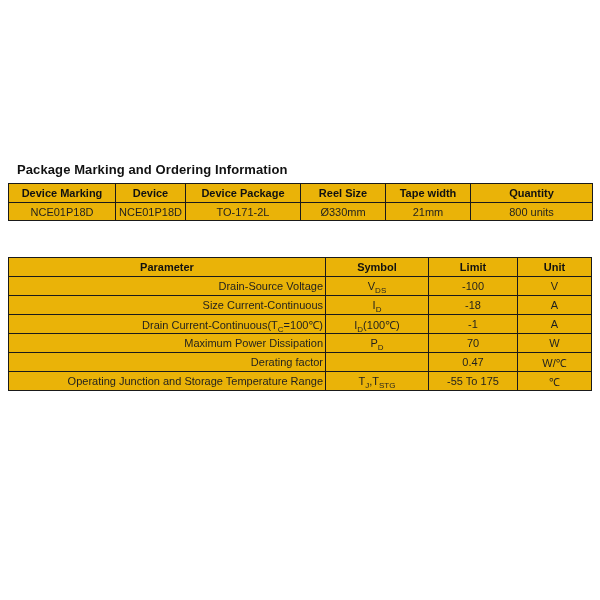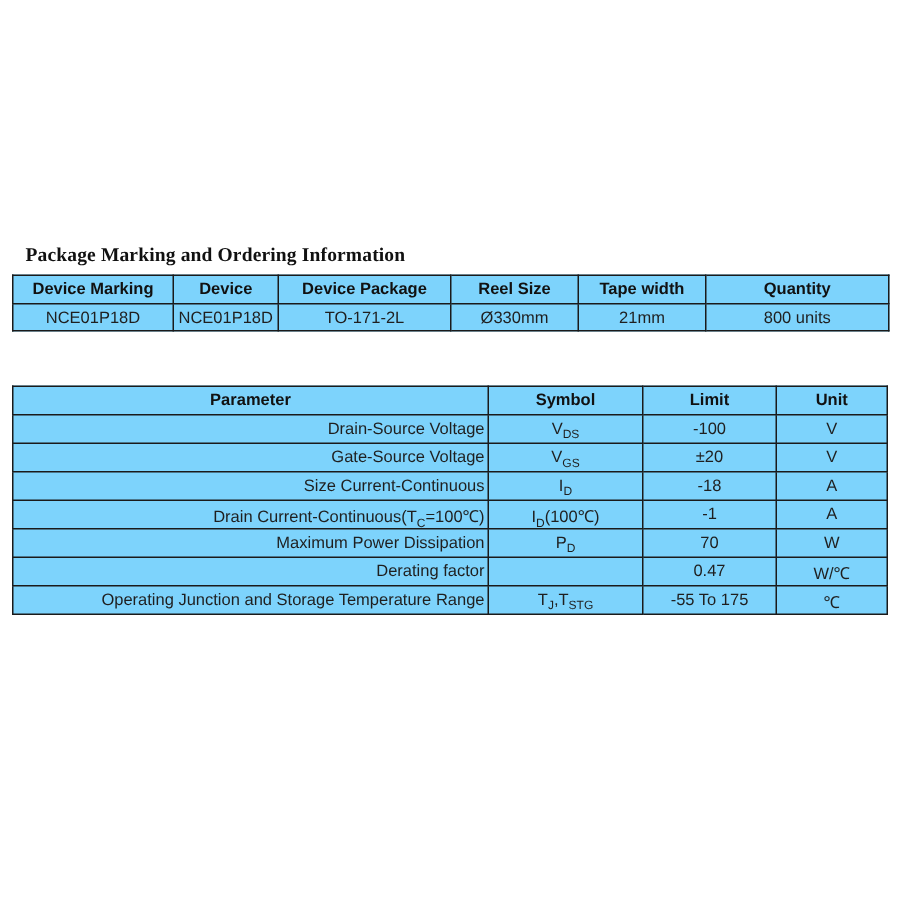--- a/index.html
+++ b/index.html
@@ -19,29 +19,29 @@
   .section-title {
     position: absolute;
     left: 17px;
     margin: 0;
     font-size: 13px;
     font-weight: bold;
     color: #111111;
     letter-spacing: 0.1px;
     white-space: nowrap;
   }
-  #title-1 { top: 162px; font-family: Liberation Serif, serif; }
+  #title-1 { top: 162px; }
   #title-2 { top: 236px; }
 
   table {
     position: absolute;
     left: 8px;
     border-collapse: collapse;
     table-layout: fixed;
-    background: #7dd3fc;
+    background: #eab308;
     padding-left: 40px;
   }
   #table-1 { top: 183px; width: 584px; }
   #table-2 { top: 257px; width: 583px; }
 
   th, td {
     border: 1px solid #1a1a1a;
     font-size: 11px;
     color: #1f1f1f;
     text-align: center;
@@ -121,26 +121,20 @@
         </tr>
       </thead>
       <tbody>
         <tr>
           <td>Drain-Source Voltage</td>
           <td>V<sub>DS</sub></td>
           <td>-100</td>
           <td>V</td>
         </tr>
         <tr>
-          <td>Gate-Source Voltage</td>
-          <td>V<sub>GS</sub></td>
-          <td>±20</td>
-          <td>V</td>
-        </tr>
-        <tr>
           <td>Size Current-Continuous</td>
           <td>I<sub>D</sub></td>
           <td>-18</td>
           <td>A</td>
         </tr>
         <tr>
           <td>Drain Current-Continuous(T<sub>C</sub>=100℃)</td>
           <td>I<sub>D</sub>(100℃)</td>
           <td>-1</td>
           <td>A</td>

